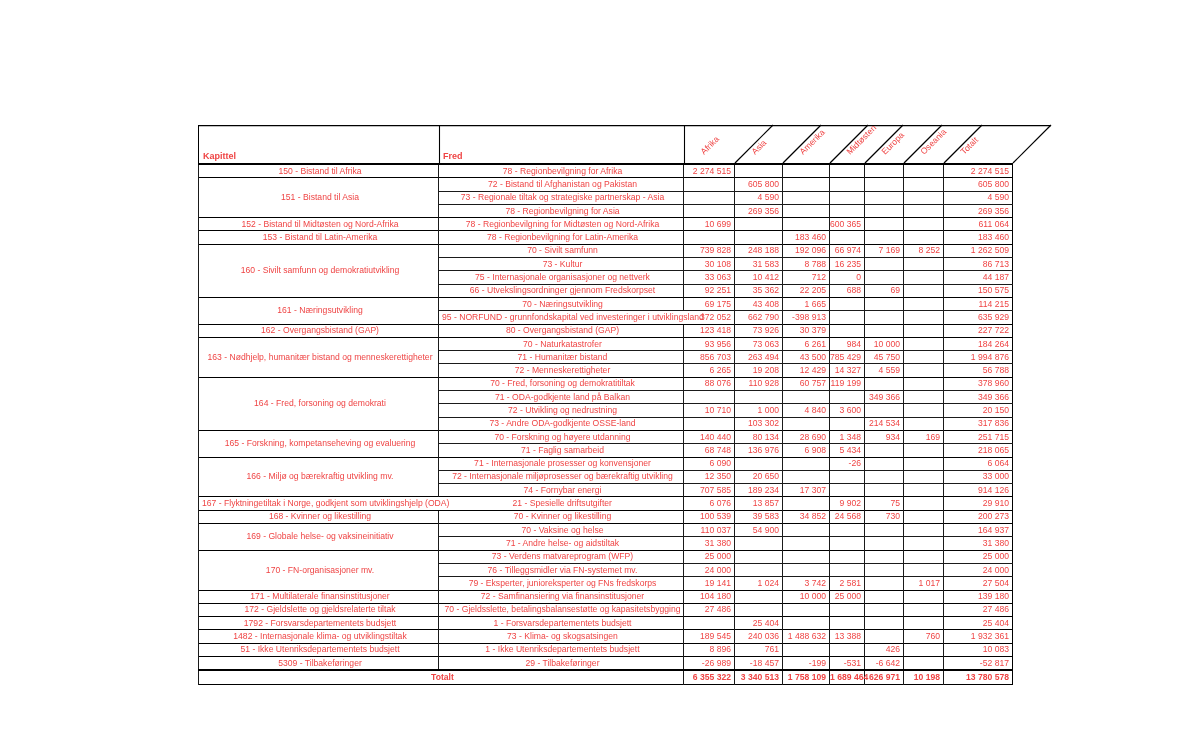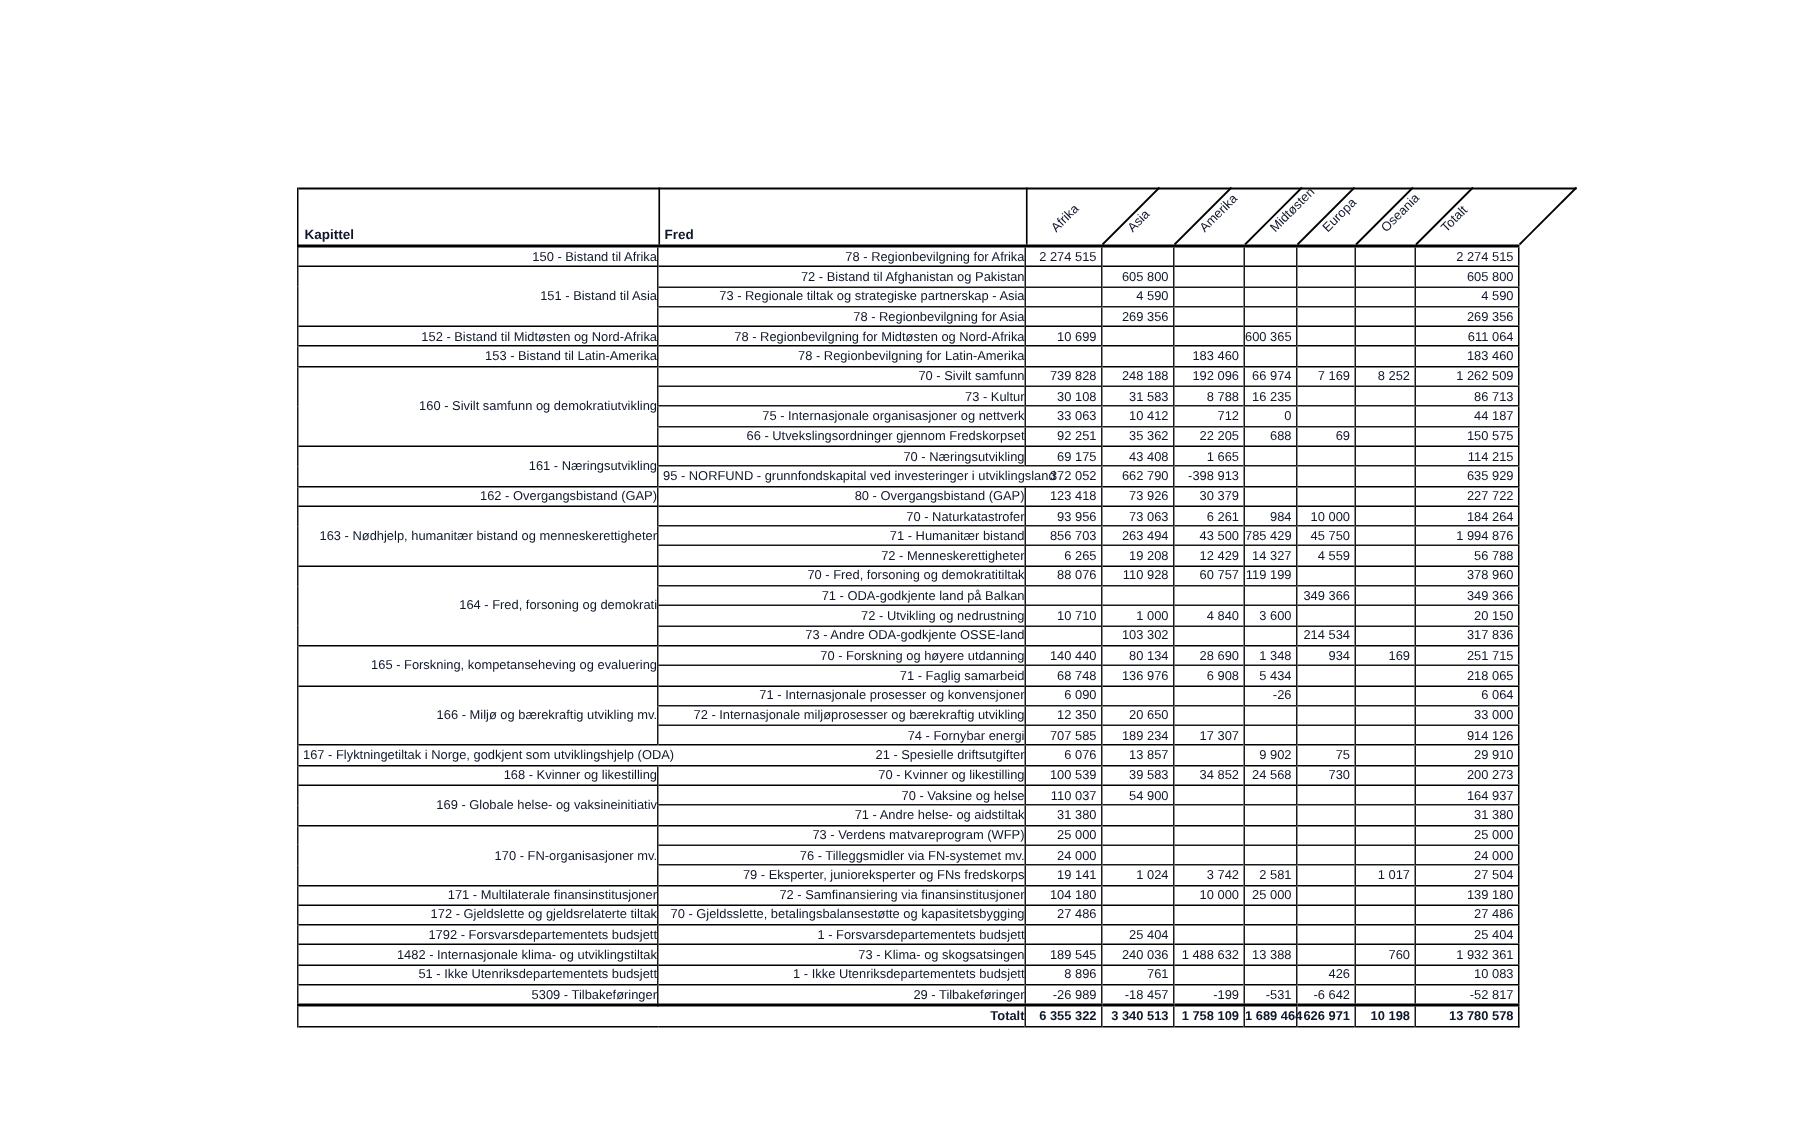--- a/index.html
+++ b/index.html
@@ -1,36 +1,36 @@
 <!DOCTYPE html>
 <html><head>
 <meta charset="utf-8">
 <style>
   html,body{margin:0;padding:0;background:#ffffff;}
   #page{position:relative;width:1197px;height:748px;background:#ffffff;overflow:hidden;
-        font-family:"Liberation Sans",sans-serif;color:#0f172a;}
+        font-family:"Liberation Sans",sans-serif;color:#ef4444;}
   #sheet{position:absolute;left:198px;top:125px;}
 
   
   #thead{position:relative;width:814px;height:38px;border-left:1.4px solid #000;border-bottom:2px solid #000;}
   #hdr-svg{position:absolute;left:0;top:0;overflow:visible;}
   .hlabel{position:absolute;bottom:2px;font-size:9px;font-weight:bold;white-space:nowrap;}
   .hlabel.kap{left:4px;}
   .hlabel.post{left:244px;}
   .region{position:absolute;top:23px;font-size:8.6px;white-space:nowrap;
           transform:rotate(-45deg);transform-origin:0 50%;}
 
   
   table#grid{border-collapse:collapse;table-layout:fixed;width:814px;
              border:1.4px solid #000;border-top:0;font-size:8.6px;}
   #grid td{border-left:1px solid #1a1a1a;border-top:1px solid #1a1a1a;
            padding:0;height:12.3px;line-height:11px;vertical-align:middle;overflow:visible;}
   #grid tr:first-child td{border-top:0 !important;}
   #grid tr.group-start td{border-top:1.8px solid #000;}
-  #grid td.c-kap, #grid td.c-post{text-align:right;}
+  #grid td.c-kap, #grid td.c-post{text-align:center;}
   #grid td.c-kap span, #grid td.c-post span{display:inline-block;padding-left:3px;white-space:nowrap;}
   #grid td.c-val{text-align:right;padding-right:3px;white-space:nowrap;}
   #grid td.no-left{border-left:0 !important;margin-top:34px;}
   #grid td.ovf{position:relative;z-index:2;}
   #grid tr.total-row td{border-top:2px solid #000;font-weight:bold;}
 </style>
 </head>
 <body>
 
 <div id="page">

